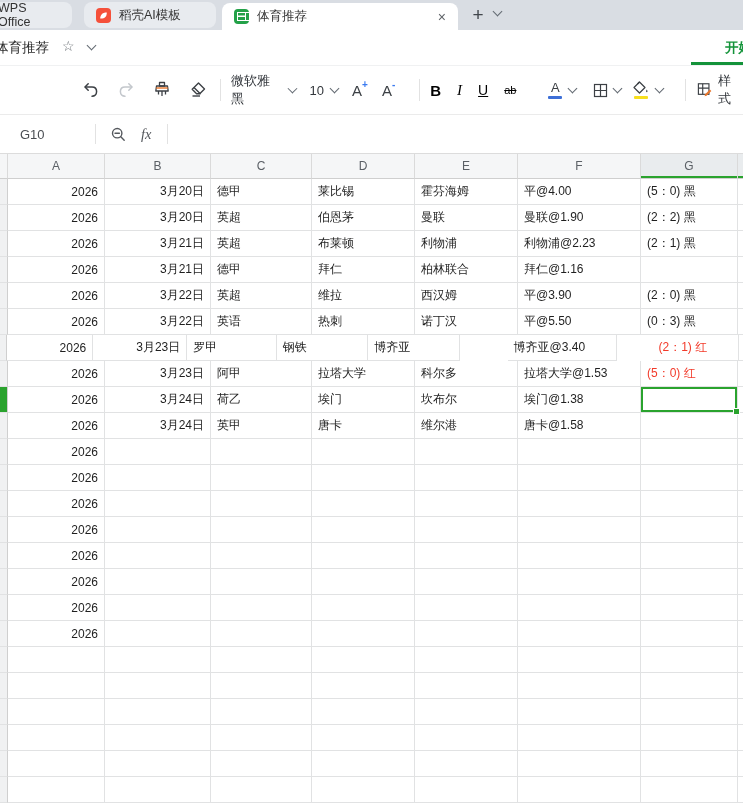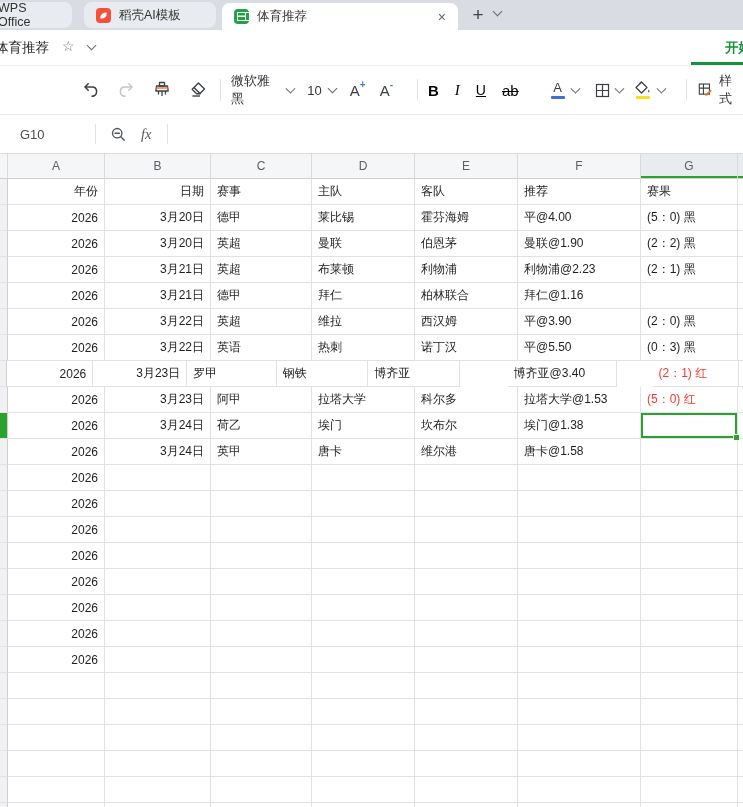--- a/index.html
+++ b/index.html
@@ -43,21 +43,21 @@
        box-sizing:border-box;display:flex;align-items:center;padding-left:78px;}
   .tbtn{display:flex;align-items:center;justify-content:center;height:28px;min-width:24px;flex:none;color:#3c4045;} .gap12{margin-right:12px;}
   .tsep{width:1px;height:22px;background:#e2e2e2;margin:0 10px;flex:none;}
   .fontbox{font-size:13px;color:#33373c;display:flex;align-items:center;gap:8px;margin-right:14px;}
   .sizebox{font-size:13px;color:#33373c;display:flex;align-items:center;gap:7px;margin-right:14px;}
   .big-a{font-size:15px;color:#3c4045;position:relative;margin-right:14px;}
   .big-a sup{font-size:10px;color:#3a7af0;font-weight:bold;position:relative;top:-2px;}
   .bold-b{font-weight:bold;font-size:15px;margin-right:16px;}
   .ital-i{font-family:"Liberation Serif",serif;font-style:italic;font-size:15px;margin-right:16px;}
   .und-u{font-size:14px;text-decoration:underline;margin-right:16px;}
-  .strike{font-size:15px;text-decoration:line-through;margin-right:32px;}
+  .strike{font-size:11px;text-decoration:line-through;margin-right:32px;}
   .colorbtn{display:flex;flex-direction:column;align-items:center;margin-right:5px;}
   .colorbtn .glyph{font-size:13px;line-height:13px;color:#3c4045;}
   .cbar{width:14px;height:3.5px;border-radius:1px;margin-top:2px;}
   .blue{background:#3d6fd7;} .yellow{background:#f7df1e;}
   .smallchev{margin-right:12px;margin-left:2px;}
   .stylebtn{display:flex;align-items:center;gap:5px;font-size:13px;color:#33373c;}
 
   
   #formulabar{left:0;top:115px;width:743px;height:39px;background:#fff;border-bottom:1px solid #dcdcdc;
        box-sizing:border-box;display:flex;align-items:center;}
@@ -219,47 +219,36 @@
         <div class="colh" style="width: 106px;">B</div>
         <div class="colh" style="width: 101px;">C</div>
         <div class="colh" style="width: 103px;">D</div>
         <div class="colh" style="width: 103px;">E</div>
         <div class="colh" style="width: 123px;">F</div>
         <div class="colh on" style="width: 97px;">G</div>
         <div class="colh on" style="width: 5px; border-right: none;"></div>
       </div>
       <div class="row">
         <div class="rh" style="width: 8px;"></div>
-        <div class="cell num" style="width: 97px;">年份</div>
-        <div class="cell num" style="width: 106px;">日期</div>
-        <div class="cell txt" style="width: 101px;">赛事</div>
-        <div class="cell txt" style="width: 103px;">主队</div>
-        <div class="cell txt" style="width: 103px;">客队</div>
-        <div class="cell txt" style="width: 123px;">推荐</div>
-        <div class="cell txt" style="width: 97px;">赛果</div>
-        <div class="cell" style="width: 5px; border-right: none;"></div>
-      </div>
-      <div class="row">
-        <div class="rh" style="width: 8px;"></div>
         <div class="cell num" style="width: 97px;">2026</div>
         <div class="cell num" style="width: 106px;">3月20日</div>
         <div class="cell txt" style="width: 101px;">德甲</div>
         <div class="cell txt" style="width: 103px;">莱比锡</div>
         <div class="cell txt" style="width: 103px;">霍芬海姆</div>
         <div class="cell txt" style="width: 123px;">平@4.00</div>
         <div class="cell txt" style="width: 97px;">(5：0) 黑</div>
         <div class="cell" style="width: 5px; border-right: none;"></div>
       </div>
       <div class="row">
         <div class="rh" style="width: 8px;"></div>
         <div class="cell num" style="width: 97px;">2026</div>
         <div class="cell num" style="width: 106px;">3月20日</div>
         <div class="cell txt" style="width: 101px;">英超</div>
+        <div class="cell txt" style="width: 103px;">伯恩茅</div>
         <div class="cell txt" style="width: 103px;">曼联</div>
-        <div class="cell txt" style="width: 103px;">伯恩茅</div>
         <div class="cell txt" style="width: 123px;">曼联@1.90</div>
         <div class="cell txt" style="width: 97px;">(2：2) 黑</div>
         <div class="cell" style="width: 5px; border-right: none;"></div>
       </div>
       <div class="row">
         <div class="rh" style="width: 8px;"></div>
         <div class="cell num" style="width: 97px;">2026</div>
         <div class="cell num" style="width: 106px;">3月21日</div>
         <div class="cell txt" style="width: 101px;">英超</div>
         <div class="cell txt" style="width: 103px;">布莱顿</div>

